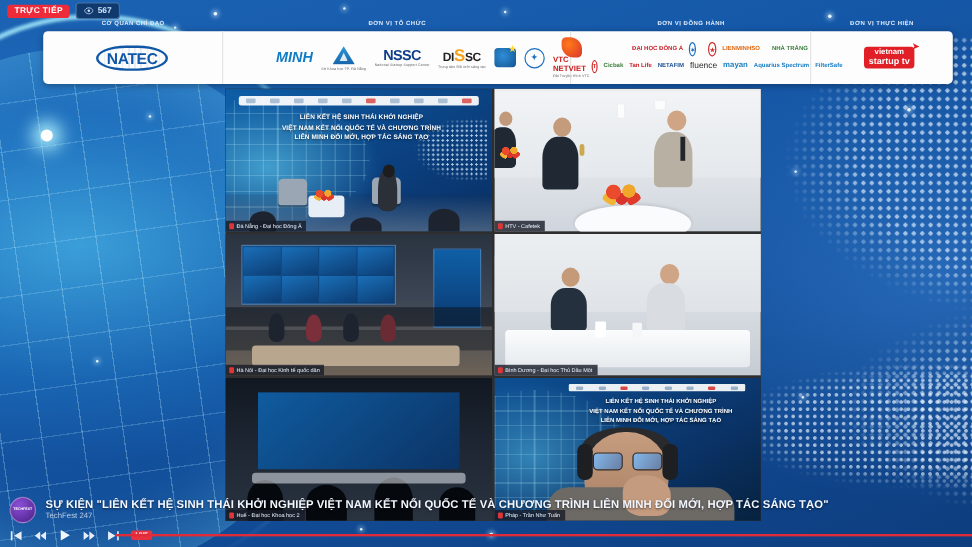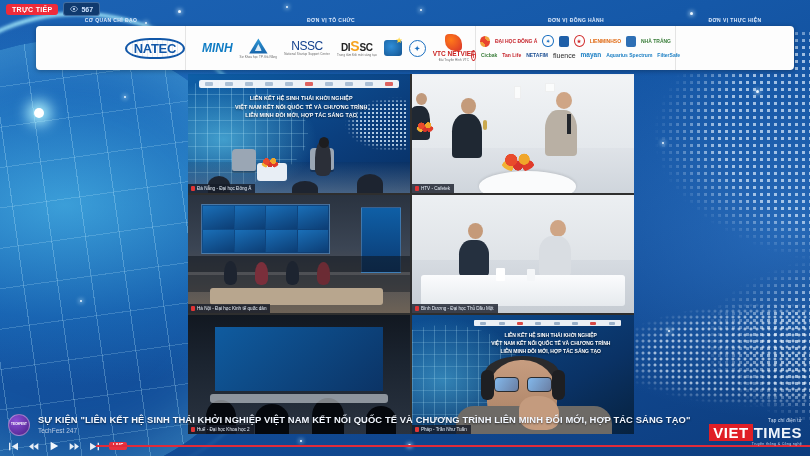--- a/index.html
+++ b/index.html
@@ -83,37 +83,37 @@
   .banner-heads { display:flex; height:12px; font-size:5px; color:#dce9fb; letter-spacing:.4px; font-weight:bold; }
   .bh { display:flex; align-items:center; justify-content:center; }
   .bh1 { width:150px; }
   .bh2 { width:290px; }
   .bh3 { width:200px; }
   .bh4 { width:118px; }
   .banner {
     background:#fdfdfd; border-radius:4px; height:44px; display:flex; align-items:center;
     box-shadow:0 1px 5px rgba(0,0,0,.30);
   }
-  .bcol { height:100%; display:flex; align-items:center; justify-content:flex-end; gap:5px; }
+  .bcol { height:100%; display:flex; align-items:center; justify-content:flex-start; gap:5px;padding-left:44px; }
   .c1 { width:150px; border-right:1px solid #e4e4e4; }
   .c2 { width:290px; border-right:1px solid #e4e4e4; gap:7px; }
   .c3 { width:200px; border-right:1px solid #e4e4e4; }
   .c4 { width:118px; }
 
   
   .logo-natec {
     color:#1157a8; font-size:13px; font-weight:bold; letter-spacing:-.3px;
     border:2px solid #1157a8; border-radius:50%/60%; padding:1px 7px;
     position:relative; background:
       repeating-linear-gradient(90deg, rgba(17,87,168,.10) 0 1px, transparent 1px 5px);
   }
   .lg { display:flex; flex-direction:column; align-items:center; line-height:1; }
   .lg-sub { font-size:3px; color:#666; margin-top:1px; letter-spacing:.1px; white-space:nowrap; }
   .isev { color:#0f7cc4; font-size:12px; font-weight:bold; font-style:italic; }
-  .nssc { color:#123f8c; font-size:12px; font-weight:normal; letter-spacing:-.5px; }
+  .nssc { color:#123f8c; font-size:12px; font-weight:bold; letter-spacing:-.5px; }
   .digisc { font-size:10px; font-weight:bold; color:#222; letter-spacing:-.3px; }
   .digisc b { color:#f5a21c; font-size:14px; }
   .vtc { color:#c9201f; font-size:6.5px; font-weight:bold; }
   .tri {
     width:20px; height:17px; background:linear-gradient(180deg,#2f9ad6,#1560a8);
     clip-path: polygon(50% 6%, 96% 94%, 4% 94%); position:relative;
   }
   .tri::after{content:""; position:absolute; left:50%; top:38%; width:7px; height:7px; transform:translateX(-50%); background:#fff; clip-path:polygon(50% 0,100% 100%,0 100%); opacity:.85;}
   .circ {
     width:17px; height:17px; border-radius:50%; border:1.6px solid #1a6fc0;
@@ -372,20 +372,26 @@
             <div class="mini mini-r">Tan Life</div>
             <div class="mini">NETAFIM</div>
             <div class="mini" style="font-size:7px;color:#2b2b2b;font-weight:normal;">fluence</div>
             <div class="mini mini-t" style="font-size:6.5px;">mayan</div>
             <div class="mini mini-t">Aquarius Spectrum</div>
             <div class="mini mini-t">FilterSafe</div>
           </div>
         </div>
       </div>
 
+      <div class="bcol c4">
+        <div class="startup-tv">
+          <span class="s1">vietnam</span>
+          <span class="s2">startup tv</span>
+        </div>
+      </div>
 
     </div>
   </div>
 
   <div class="grid">
 
     <div class="cell">
       <div class="stage">
         <div class="mesh"></div>
         <div class="dots"></div>
@@ -577,23 +583,15 @@
       <div class="ctl">
         <svg width="11" height="11" viewBox="0 0 16 16">
           <path d="M1.5 2.5v11L10.5 8z" fill="#e8eef7"></path>
           <rect x="12.5" y="2.5" width="2" height="11" fill="#e8eef7"></rect>
         </svg>
       </div>
       <div class="live-sm">LIVE</div>
     </div>
     <div class="progress"></div>
 
-    <div class="brand">
-      <div class="brand-top">Tạp chí điện tử</div>
-      <div class="brand-row">
-        <span class="brand-viet">VIET</span>
-        <span class="brand-times">TIMES</span>
-      </div>
-      <div class="brand-sub">Truyền thông &amp; Công nghệ</div>
-    </div>
   </div>
 
 </div>
 
 </body></html>

